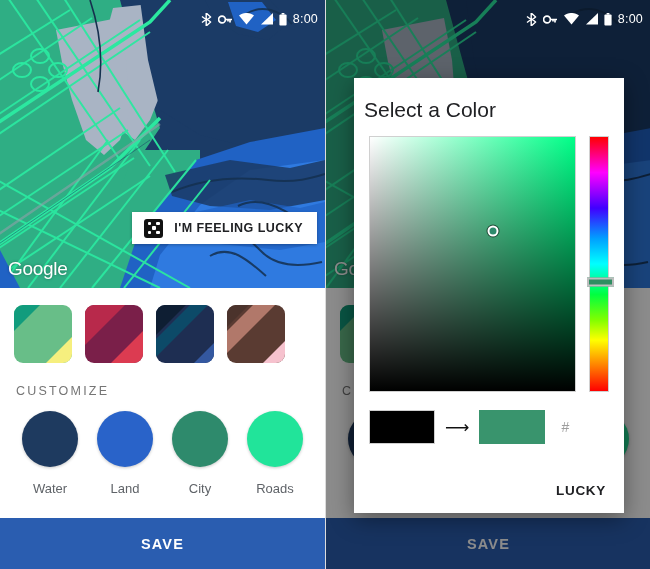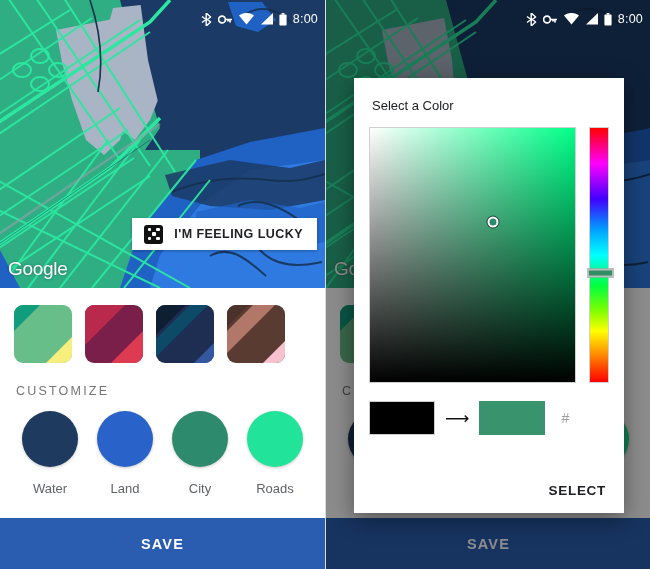--- a/index.html
+++ b/index.html
@@ -28,21 +28,21 @@
   .map svg { display:block; }
 
   .google-wm {
     position: absolute; left: 8px; bottom: 8px; z-index: 25;
     font-family: "Liberation Sans", sans-serif;
     font-size: 19px; color: #ffffff; letter-spacing: -0.3px;
     text-shadow: 0 0 3px rgba(0,0,0,.35);
   }
 
   .lucky-btn {
-    position: absolute; right: 8px; bottom: 38px; z-index: 26;
+    position: absolute; right: 8px; bottom: 44px; z-index: 26;
     background: #ffffff; height: 32px;
     display: flex; align-items: center; gap: 11px;
     padding: 0 14px 0 12px;
     box-shadow: 0 1px 3px rgba(0,0,0,.28);
   }
   .dice { width: 19px; height: 19px; background: #111; border-radius: 3px; position: relative; flex: none; }
   .dice i { position: absolute; width: 3.4px; height: 3.4px; background: #fff; border-radius: 1px; }
   .dice i:nth-child(1){ left:3.6px; top:3.6px; }
   .dice i:nth-child(2){ right:3.6px; top:3.6px; }
   .dice i:nth-child(3){ left:7.8px; top:7.8px; }
@@ -74,21 +74,21 @@
 
   
   .scrim { position: absolute; inset: 0; background: rgba(0,0,0,.45); z-index: 30; }
 
   
   .dialog {
     position: absolute; z-index: 35;
     left: 28px; top: 78px; width: 270px; height: 435px;
     background: #fff; box-shadow: 0 6px 22px rgba(0,0,0,.4);
   }
-  .dialog-title { font-size: 13px; color: #202124; padding: 20px 0 0 18px; }
+  .dialog-title { font-size: 21px; color: #202124; padding: 20px 0 0 10px; }
 
   .picker-row { display: flex; gap: 13px; padding: 14px 15px 0 15px; }
   .sv-box { width: 213px; height: 256px; position: relative; border: 1px solid #d0d0d0; }
   .sv-hue { position: absolute; inset: 0; }
   .sv-white { position: absolute; inset: 0; background: linear-gradient(to right, #fff 0%, rgba(255,255,255,0) 100%); }
   .sv-black { position: absolute; inset: 0; background: linear-gradient(to top, #000 0%, rgba(0,0,0,0) 100%); }
   .sv-cursor {
     position: absolute; width: 11px; height: 11px; border-radius: 50%;
     border: 2px solid #fff; box-shadow: 0 0 0 1px rgba(0,0,0,.55);
     transform: translate(-50%, -50%);
@@ -455,18 +455,18 @@
       <div class="compare-row">
         <div class="sw-old" style="background:#000000"></div>
         <span class="arrow">⟶</span>
         <div class="sw-new" style="background:#39946D"></div>
         <div class="hex-wrap">
           <span class="hash">#</span>
         </div>
       </div>
 
       <div class="dialog-actions">
-        <span class="select-btn">SELECT</span>
+        <span class="select-btn">LUCKY</span>
       </div>
     </div>
   </div>
 
 </div>
 
 </body></html>

